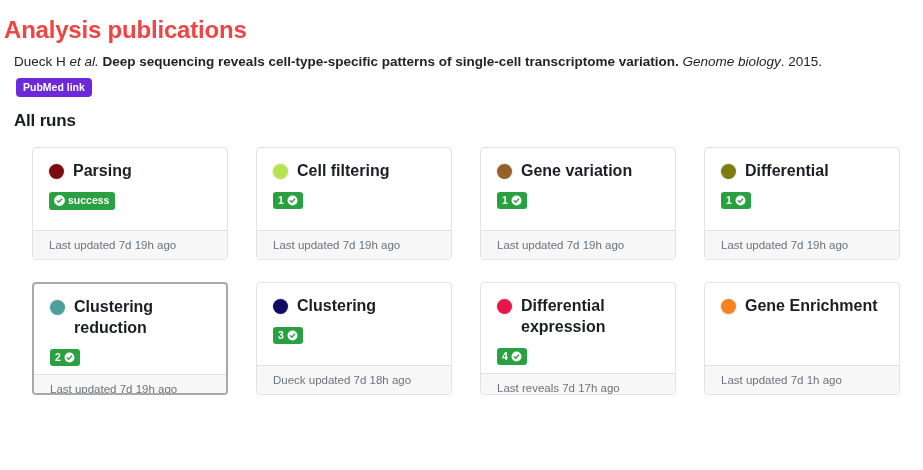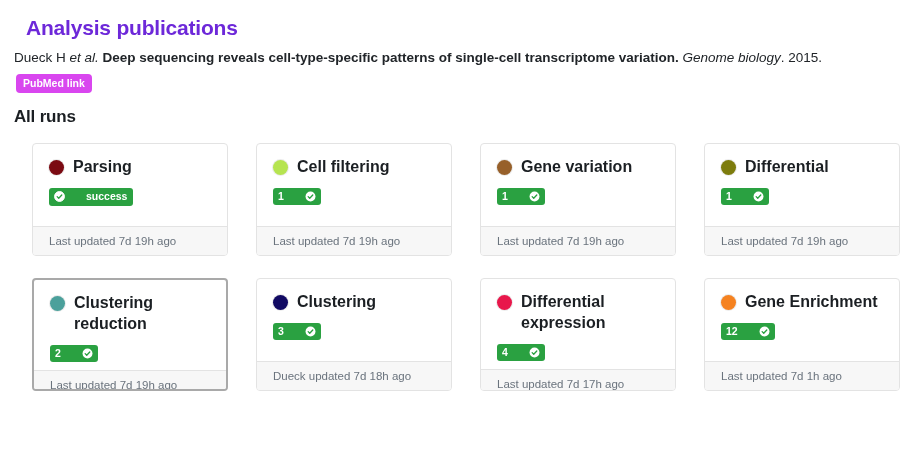--- a/index.html
+++ b/index.html
@@ -16,25 +16,25 @@
 
   .page {
     position: relative;
     width: 923px;
     height: 470px;
     padding: 0;
   }
 
   
   .section-title {
-    font-size: 21px;
-    font-weight: bold;
-    color: #6d28d9;
+    font-size: 24px;
+    font-weight: bold;
+    color: #ef4444;
     margin: 0;
-    padding: 16px 0 0 26px;
+    padding: 16px 0 0 4px;
     letter-spacing: -0.2px;
   }
 
   .pub-line {
     font-size: 13.5px;
     line-height: 1.45;
     color: #212529;
     padding: 8px 0 0 14px;
     white-space: nowrap;
   }
@@ -112,21 +112,21 @@
   }
   .dot.ring { box-shadow: 0 0 0 1px rgba(0,0,0,0.08); }
 
   .card-name { display: inline-block; }
 
   .badge-row { margin-top: 9px; }
 
   .status-badge {
     display: inline-flex;
     align-items: center;
-    gap: 21px;
+    gap: 3px;
     background: #2aa141;
     color: #ffffff;
     font-size: 10.5px;
     font-weight: bold;
     line-height: 1;
     padding: 3px 5px;
     border-radius: 3px;
     cursor: pointer;
     vertical-align: middle;
     text-align: right;
@@ -147,21 +147,21 @@
 <body>
 
 <div class="page">
 
   <h2 class="section-title">Analysis publications</h2>
 
   <div class="pub-line">
     <span class="pub-authors">Dueck H </span><span class="pub-etal">et al.</span><span class="pub-title"> Deep sequencing reveals cell-type-specific patterns of single-cell transcriptome variation.</span><span class="pub-journal"> Genome biology</span><span class="pub-year">. 2015.</span>
   </div>
 
-  <a class="pubmed-badge" style="background: #d946ef; margin-left: 16px;">PubMed link</a>
+  <a class="pubmed-badge" style="background: #6d28d9; margin-left: 16px;">PubMed link</a>
 
   <h2 class="runs-title">All runs</h2>
 
   <div class="cards-grid">
 
     <div class="card">
       <div class="card-body">
         <div class="card-heading">
           <span class="dot ring" style="background: rgb(123, 10, 18);"></span>
           <span class="card-name">Parsing</span>
@@ -284,36 +284,27 @@
         <div class="badge-row">
           <span class="status-badge" style="background: rgb(42, 161, 65);">
             <span>4</span>
             <svg width="11" height="11" viewBox="0 0 16 16">
                 <circle cx="8" cy="8" r="7.2" fill="#ffffff"></circle>
                 <path d="M4.6 8.2l2.3 2.3 4.4-4.6" fill="none" stroke="#2aa141" stroke-width="1.9" stroke-linecap="round" stroke-linejoin="round"></path>
               </svg>
           </span>
         </div>
       </div>
-      <div class="card-footer">Last updated 7d 17h ago</div>
+      <div class="card-footer">Last reveals 7d 17h ago</div>
     </div>
 
     <div class="card">
       <div class="card-body">
         <div class="card-heading">
           <span class="dot ring" style="background: rgb(245, 130, 32);"></span>
           <span class="card-name">Gene Enrichment</span>
         </div>
-        <div class="badge-row">
-          <span class="status-badge" style="background: rgb(42, 161, 65);">
-            <span>12</span>
-            <svg width="11" height="11" viewBox="0 0 16 16">
-                <circle cx="8" cy="8" r="7.2" fill="#ffffff"></circle>
-                <path d="M4.6 8.2l2.3 2.3 4.4-4.6" fill="none" stroke="#2aa141" stroke-width="1.9" stroke-linecap="round" stroke-linejoin="round"></path>
-              </svg>
-          </span>
-        </div>
       </div>
       <div class="card-footer">Last updated 7d 1h ago</div>
     </div>
 
   </div>
 </div>
 
 </body></html>

